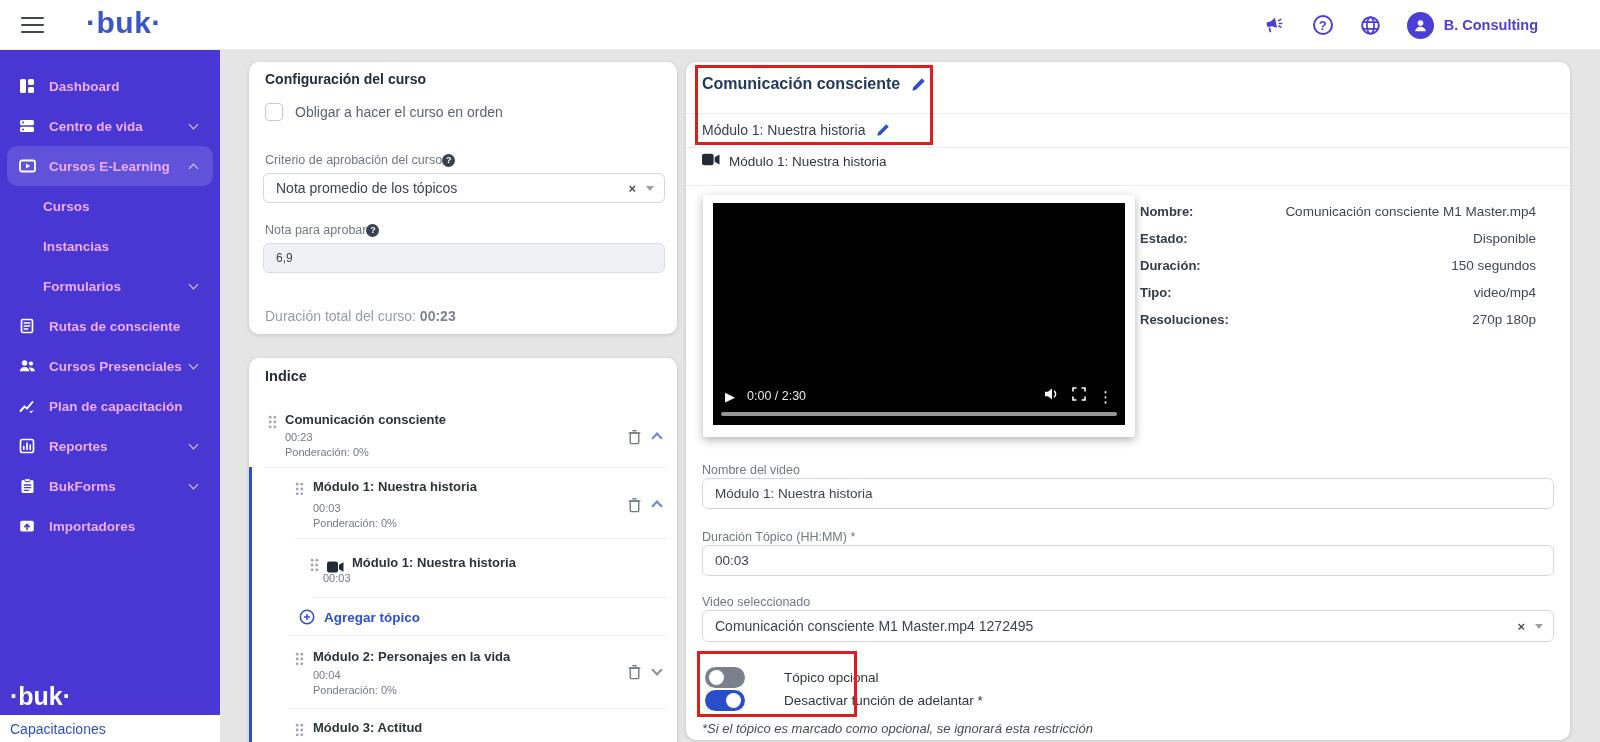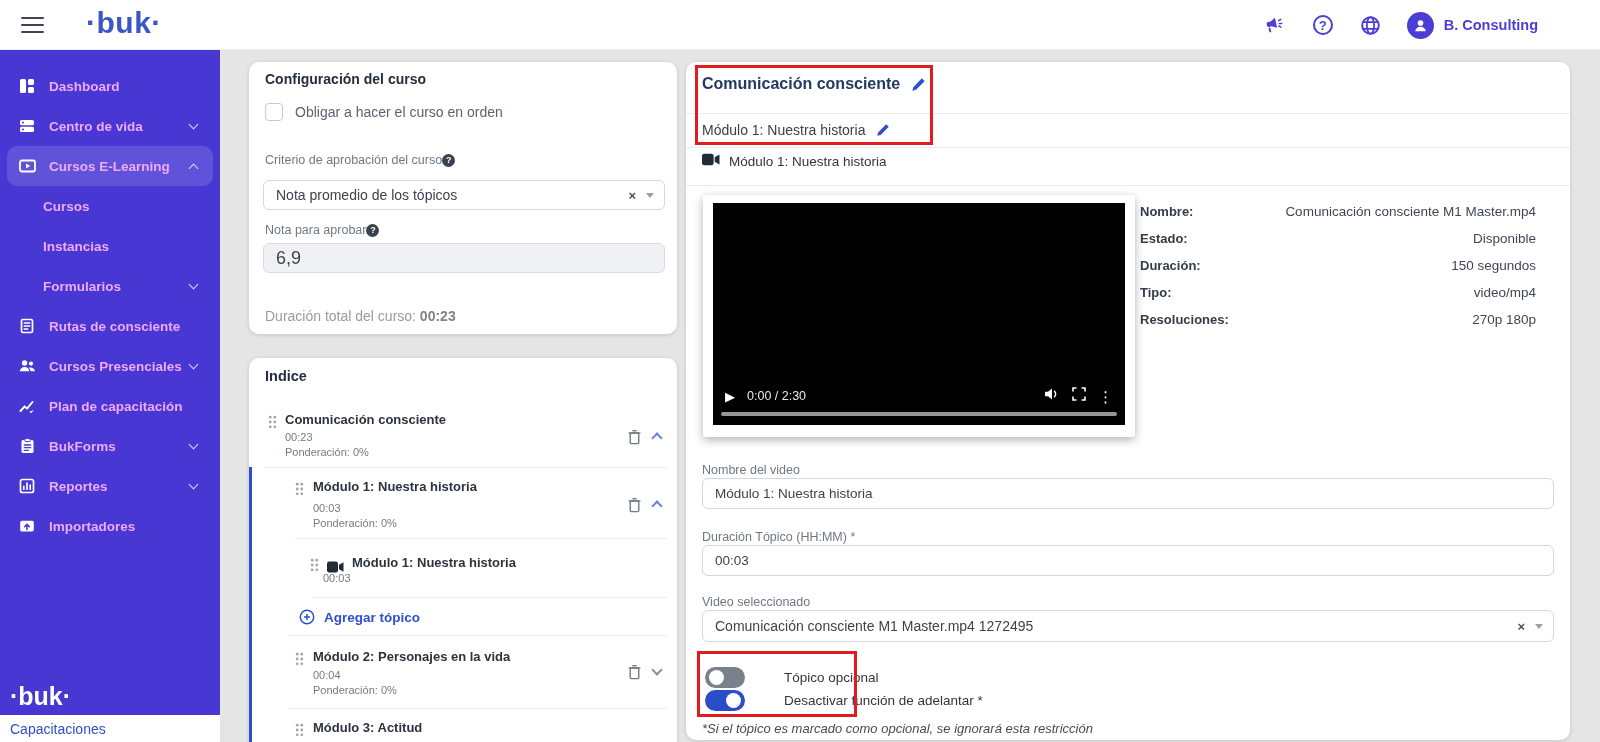--- a/index.html
+++ b/index.html
@@ -44,22 +44,22 @@
   .checkbox { width:18px; height:18px; border:1.5px solid #c6cbd2; border-radius:4px; background:#fff; flex:none; cursor:pointer; }
   .cfg-check-row label { font-size:14px; color:#5b6270; }
   .field-label { position:absolute; left:16px; font-size:12.5px; color:#707885; display:flex; align-items:center; gap:0; }
   .help-dot { width:13px; height:13px; border-radius:50%; background:#39424e; color:#fff; font-size:9px; font-weight:bold; display:flex; align-items:center; justify-content:center; cursor:pointer; }
   .cfg-label-criteria { top:91px; }
   .cfg-label-grade { top:161px; }
   .select-box { position:absolute; left:14px; right:12px; height:30px; border:1px solid #d3d7dc; border-radius:6px; background:#fff; display:flex; align-items:center; padding:0 10px 0 12px; cursor:pointer; }
   .select-box .sel-value { font-size:14px; color:#3c434d; flex:1; white-space:nowrap; overflow:hidden; }
   .sel-clear { font-size:13px; font-weight:bold; color:#4a4f57; margin-right:10px; cursor:pointer; }
   .sel-caret { width:0; height:0; border-left:4.5px solid transparent; border-right:4.5px solid transparent; border-top:5px solid #9aa0a8; }
-  .cfg-select { top:118px; }
-  .text-input { position:absolute; left:14px; right:12px; height:30px; border:1px solid #d8dbe0; border-radius:6px; font-family:"Liberation Sans",sans-serif; font-size:18px; color:#3c434d; padding:0 12px; }
+  .cfg-select { top:111px; }
+  .text-input { position:absolute; left:14px; right:12px; height:30px; border:1px solid #d8dbe0; border-radius:6px; font-family:"Liberation Sans",sans-serif; font-size:12px; color:#3c434d; padding:0 12px; }
   .cfg-input-grade { top:181px; background:#f0f1f4; }
   .cfg-footer { position:absolute; left:16px; top:246px; font-size:14px; color:#959ca6; }
   .cfg-footer b { color:#7d848e; }
 
   
   .card.indice { left:29px; top:308px; width:428px; height:600px; }
   .ind-blue-line { position:absolute; left:0; top:109px; bottom:0; width:3px; background:#2e4fd1; }
   .ind-title { position:absolute; left:16px; top:10px; font-size:14.5px; font-weight:bold; color:#252e3d; }
   .tree-title { position:absolute; font-size:13px; font-weight:bold; color:#2c333d; white-space:nowrap; }
   .tree-meta { position:absolute; font-size:11px; color:#747b85; white-space:nowrap; }
@@ -231,38 +231,38 @@
             <svg width="17" height="16" viewBox="0 0 17 16">
               <path d="M1.5 13l4-4.5 2.6 2L13.5 4" stroke="#fff" stroke-width="1.9" fill="none" stroke-linecap="round"></path>
               <path d="M10.5 13.5l4.5-1.2-3.2 3z" fill="#fff"></path>
             </svg>
           </span>
         <span class="sb-label">Plan de capacitación</span>
       </div>
 
       <div class="sb-item">
         <span class="sb-ic">
+            <svg width="16" height="16" viewBox="0 0 16 16">
+              <rect x="1.5" y="1.5" width="13" height="13" rx="2" fill="none" stroke="#fff" stroke-width="1.7"></rect>
+              <path d="M4.8 11.2V8.4M8 11.2V5.2M11.2 11.2V7" stroke="#fff" stroke-width="1.7" stroke-linecap="round"></path>
+            </svg>
+          </span>
+        <span class="sb-label">Reportes</span>
+        <span class="chev down"></span>
+      </div>
+
+      <div class="sb-item">
+        <span class="sb-ic">
             <svg width="15" height="16" viewBox="0 0 15 16" fill="#fff">
               <rect x="1.5" y="2" width="12" height="13" rx="1.5"></rect>
               <rect x="4.8" y="0.6" width="5.4" height="3" rx="1" stroke="#4837d3" stroke-width="1"></rect>
               <path d="M4.3 7h6.4M4.3 9.7h6.4M4.3 12.4h4" stroke="#4837d3" stroke-width="1.3" stroke-linecap="round"></path>
             </svg>
           </span>
         <span class="sb-label">BukForms</span>
-        <span class="chev down"></span>
-      </div>
-
-      <div class="sb-item">
-        <span class="sb-ic">
-            <svg width="16" height="16" viewBox="0 0 16 16">
-              <rect x="1.5" y="1.5" width="13" height="13" rx="2" fill="none" stroke="#fff" stroke-width="1.7"></rect>
-              <path d="M4.8 11.2V8.4M8 11.2V5.2M11.2 11.2V7" stroke="#fff" stroke-width="1.7" stroke-linecap="round"></path>
-            </svg>
-          </span>
-        <span class="sb-label">Reportes</span>
         <span class="chev down"></span>
       </div>
 
       <div class="sb-item">
         <span class="sb-ic">
             <svg width="16" height="16" viewBox="0 0 16 16">
               <rect x="1.2" y="2.8" width="13.6" height="10.6" rx="1.6" fill="#fff"></rect>
               <path d="M8 11.6V6.4M8 6.4L5.7 8.7M8 6.4l2.3 2.3" stroke="#4837d3" stroke-width="1.6" fill="none" stroke-linecap="round"></path>
             </svg>
           </span>

